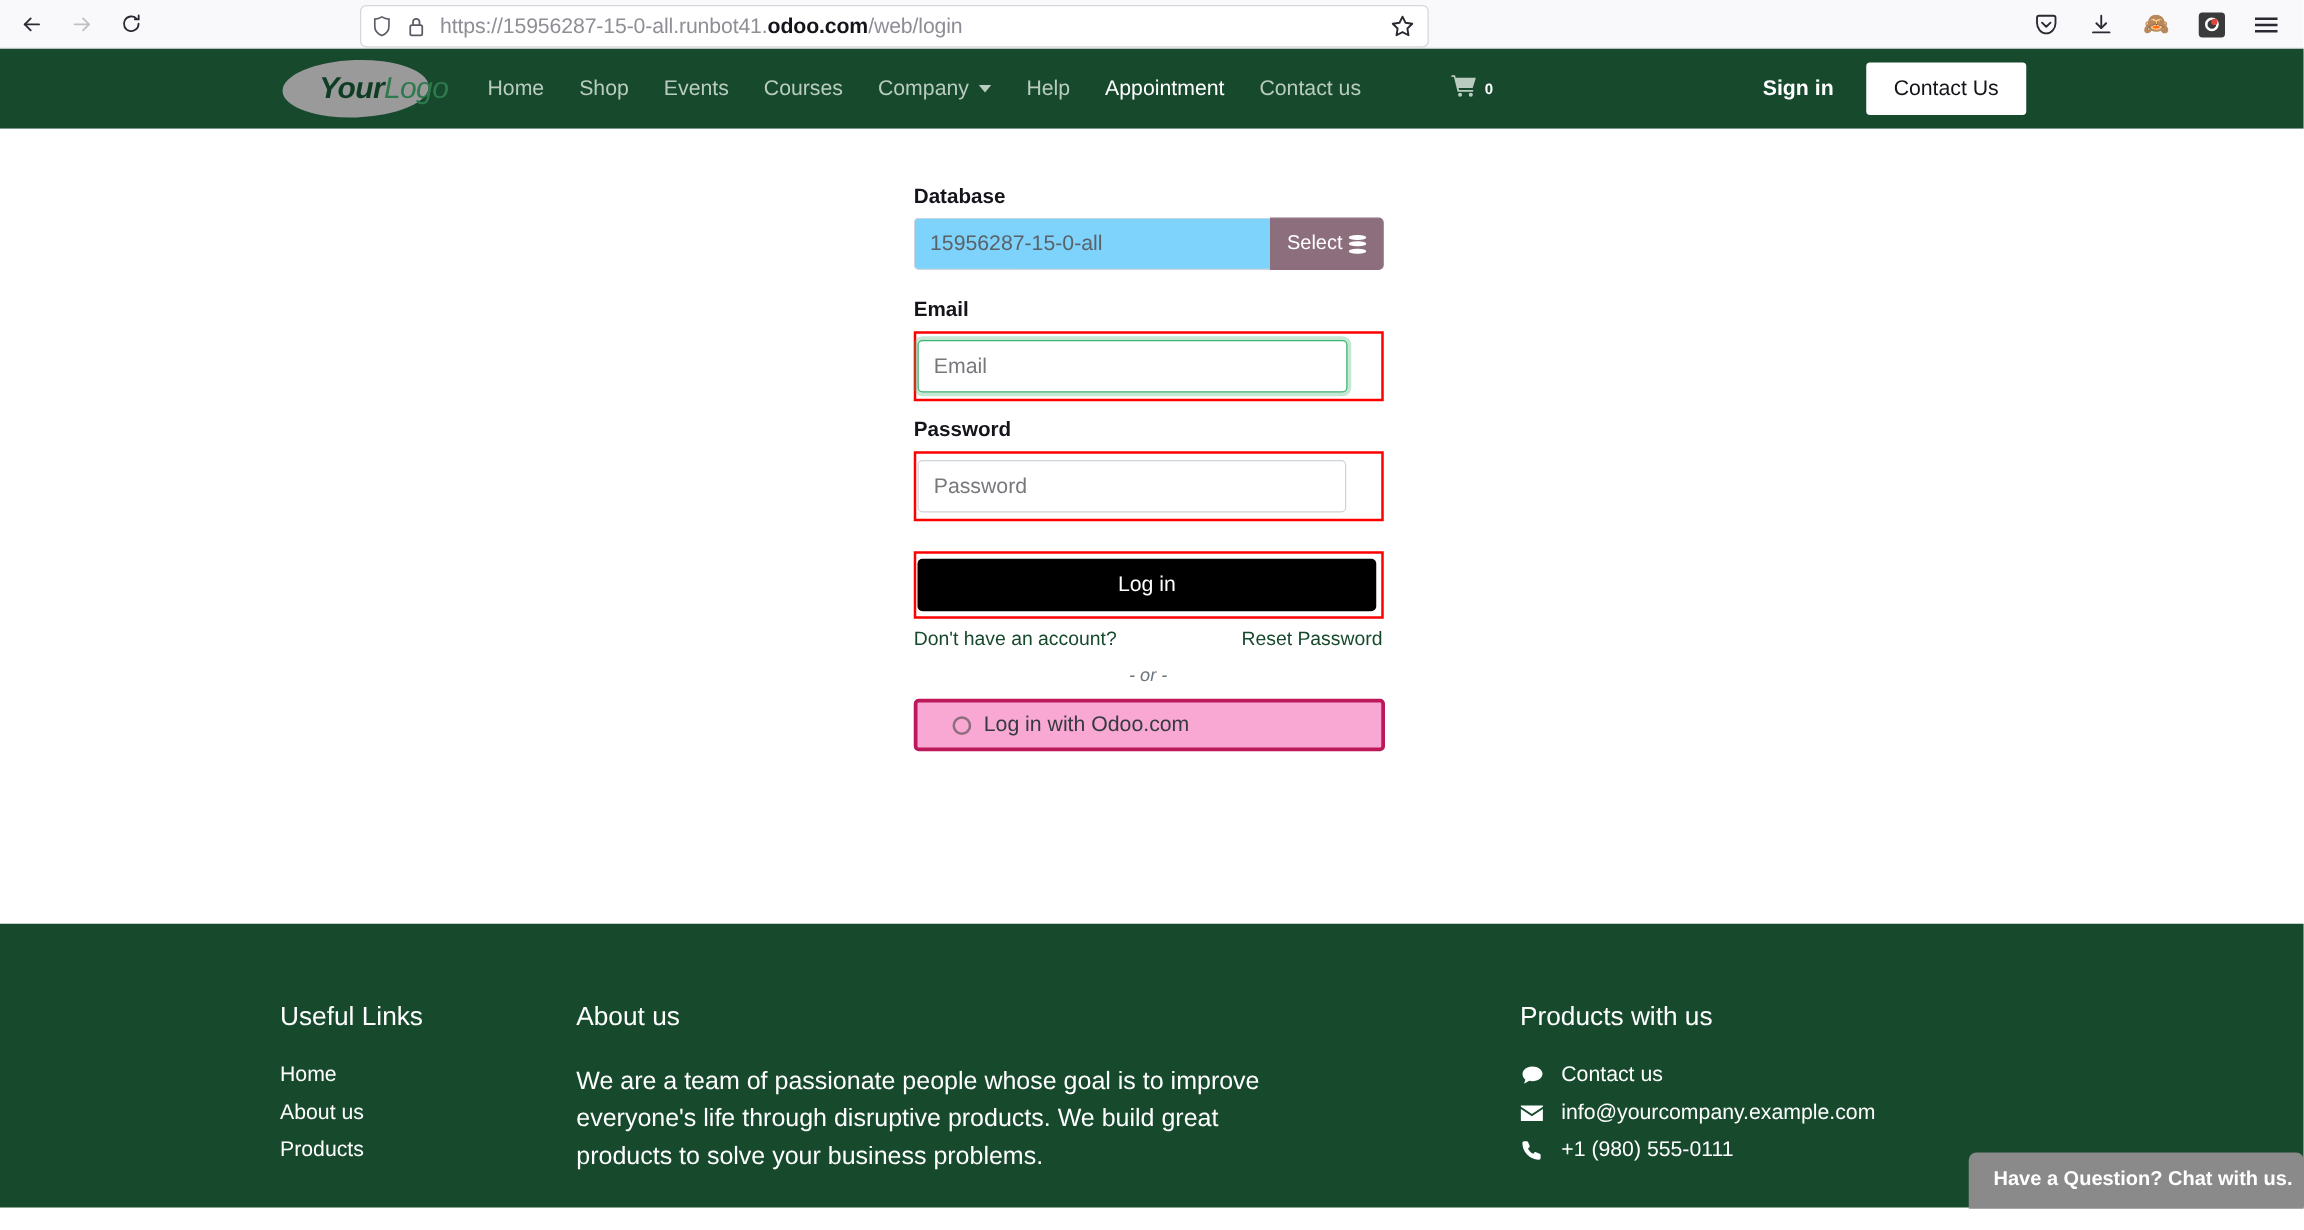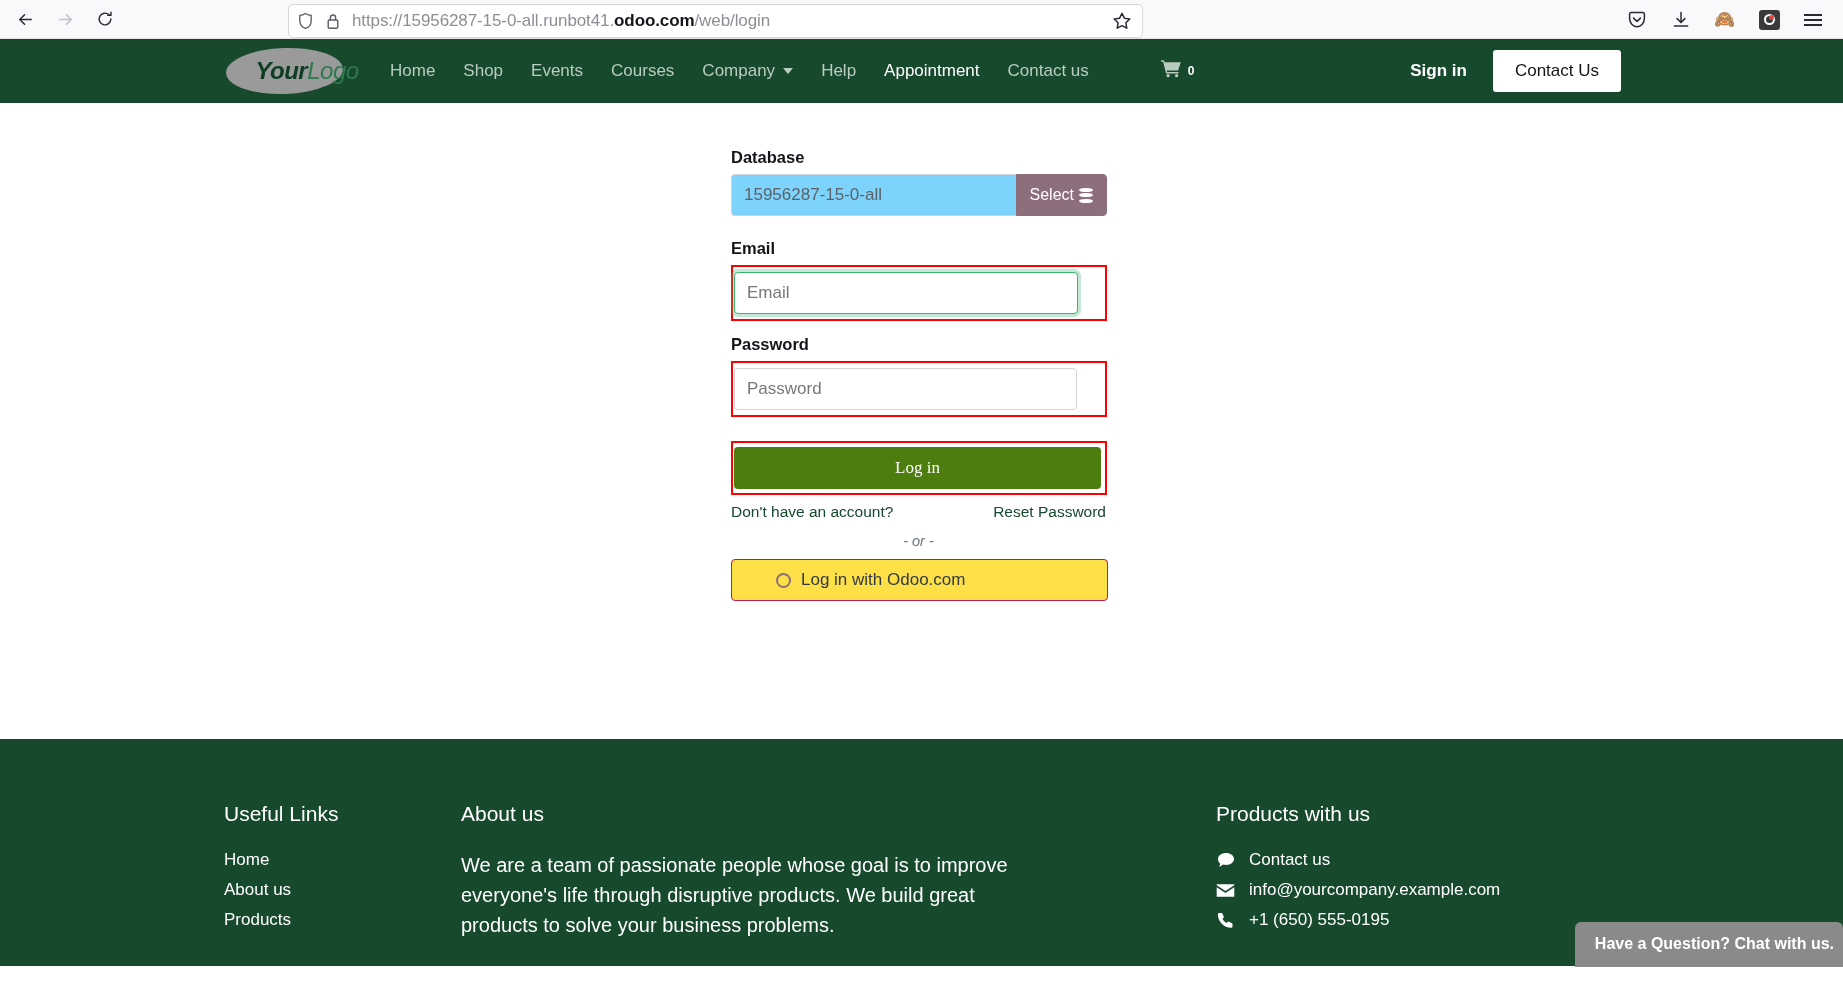--- a/index.html
+++ b/index.html
@@ -253,27 +253,27 @@
     font-family: inherit;
     outline: none;
     background: #fff;
   }
   #password-input::placeholder { color: #77787c; }
 
   #login-redbox { padding: 4px 4px 4px 1px; margin-top: 24px; }
   #login-btn {
     width: 100%;
     height: 42px;
-    background: #4d7c0f;
+    background: #000000;
     color: #ffffff;
     border: none;
     border-radius: 4px;
     font-size: 17px;
     cursor: pointer;
-    font-family: Liberation Serif, serif;
+    font-family: Liberation Sans, sans-serif;
   }
 
   #links-row {
     display: flex;
     justify-content: space-between;
     margin-top: 8px;
     padding-right: 1px;
   }
   #links-row a {
     color: #17492d;
@@ -284,25 +284,25 @@
     text-align: center;
     color: #6c757d;
     font-size: 14.5px;
     font-style: italic;
     margin: 12px 0 10px 0;
     padding-right: 1px;
   }
   #oauth-btn {
     width: 377px;
     height: 42px;
-    background: #fde047;
-    border: 1px solid #be185d;
+    background: #f9a8d4;
+    border: 3px solid #be185d;
     border-radius: 4px;
     display: flex; align-items: center; gap: 10px;
-    padding: 0 44px;
+    padding: 0 28px;
     font-size: 17px;
     color: #343a40;
     cursor: pointer;
     font-family: inherit;
   }
   .odoo-circle {
     width: 15px; height: 15px;
     border: 2.5px solid #8d6e7d;
     border-radius: 50%;
     flex: none;
@@ -584,19 +584,19 @@
         </span>
         <span>info@yourcompany.example.com</span>
       </a>
 
       <a href="#" class="connect-item">
         <span class="ci-icon">
           <svg width="17" height="17" viewBox="0 0 17 17" fill="currentColor">
               <path d="M4.4.9c.5 0 .9.3 1.1.8l1.2 2.9c.2.5.1 1-.3 1.3l-1 .8c.9 1.9 2.4 3.4 4.3 4.3l.8-1c.3-.4.8-.5 1.3-.3l2.9 1.2c.5.2.8.6.8 1.1v2.4c0 .7-.6 1.3-1.3 1.3C6.9 15.7.9 9.7.9 2.2.9 1.5 1.5.9 2.2.9z"></path>
             </svg>
         </span>
-        <span>+1 (650) 555-0195</span>
+        <span>+1 (980) 555-0111</span>
       </a>
     </div>
   </div>
 
   <div id="chat-bubble">Have a Question? Chat with us.</div>
 </div>
 
 </body></html>

